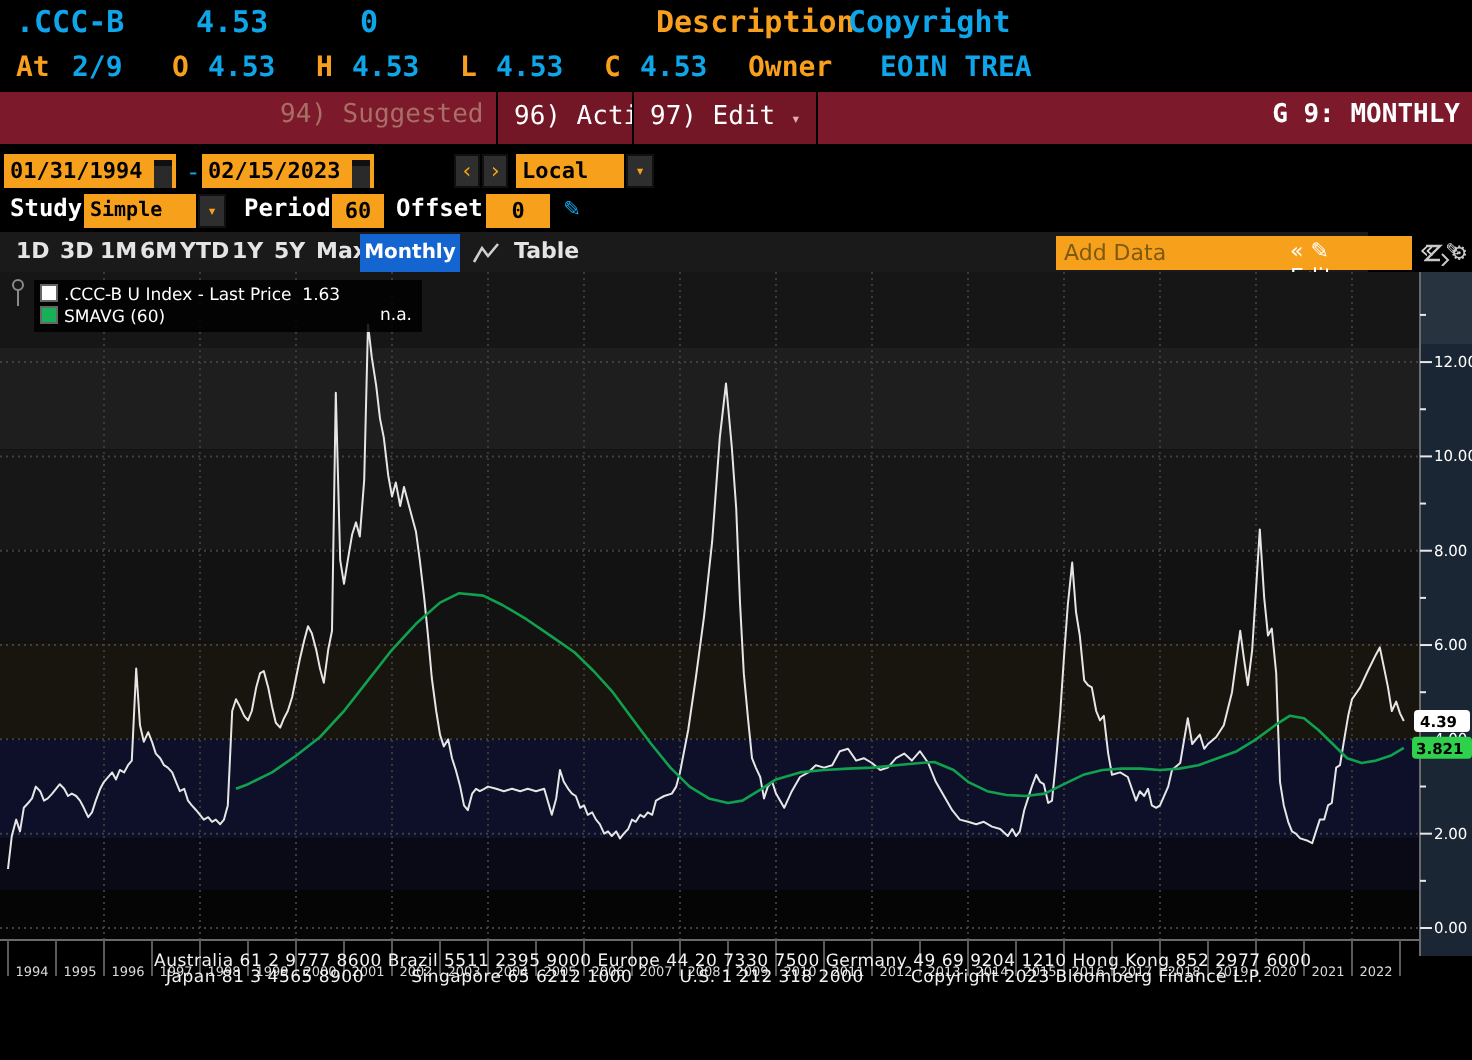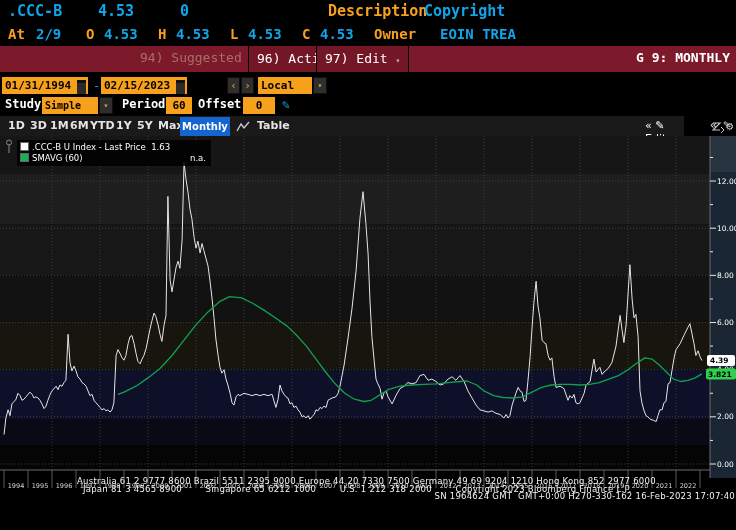--- a/index.html
+++ b/index.html
@@ -115,20 +115,21 @@
     <span class="abs w" style="left:282px;top:1px;font-size:13px;">✎</span>
   </div>
 
   <div class="abs toolbar">
     <span id="ranges"><span class="range" style="left: 8px;">1D</span><span class="range" style="left: 30px;">3D</span><span class="range" style="left: 50px;">1M</span><span class="range" style="left: 70px;">6M</span><span class="range" style="left: 90px;">YTD</span><span class="range" style="left: 116px;">1Y</span><span class="range" style="left: 137px;">5Y</span><span class="range" style="left: 158px;">Max</span></span>
     <div class="freqbtn"><span>Monthly</span> <span style="font-size:7px;">▼</span></div>
     <svg class="abs" style="left:236px;top:4px;" width="15" height="13">
         <polyline points="1,11 5,4 8,8 13,2" fill="none" stroke="#cfcfcf" stroke-width="1.3"></polyline>
       </svg>
     <span class="tbl">Table</span>
+    <div class="adddata">Add Data</div>
     <span class="tbico" style="left:710px;font-size:12px;">«</span>
     <span class="tbico" style="left:723px;font-size:11px;">✎</span>
     <span class="abs" style="left:645px;top:3px;color:#fff;font-size:11px;font-family:'DejaVu Sans',sans-serif;"><span>«</span> <span>✎</span> <span>Edit Chart</span></span>
     <svg class="abs" style="left:712px;top:4px;" width="13" height="13">
         <polyline points="1,3 8,3 1,10 8,10" fill="none" stroke="#c8c8c8" stroke-width="1.2"></polyline>
         <polyline points="9,7 12,10 9,13" fill="none" stroke="#c8c8c8" stroke-width="1"></polyline>
       </svg>
     <span class="abs" style="left:726px;top:3px;color:#c8c8c8;font-size:12px;">⚙</span>
   </div>
 
@@ -257,16 +258,15 @@
     <svg class="abs legpin" width="8" height="16">
         <circle cx="4" cy="3.5" r="2.5" fill="none" stroke="#8a8a8a"></circle>
         <line x1="4" y1="6" x2="4" y2="14" stroke="#8a8a8a"></line>
       </svg>
     <div class="legend">
       <div class="legrow"><span class="swatch" style="background:#fff;"></span><span>.CCC-B U Index - Last Price</span>&nbsp;&nbsp;<span>1.63</span></div>
       <div class="legrow"><span class="swatch" style="background:#17b056;"></span><span>SMAVG (60)</span><span class="legval">n.a.</span></div>
     </div>
     <div class="footer" style="left:77px;top:341px;">Australia 61 2 9777 8600 Brazil 5511 2395 9000 Europe 44 20 7330 7500 Germany 49 69 9204 1210 Hong Kong 852 2977 6000</div>
     <div class="footer" style="left:83px;top:349px;">Japan 81 3 4565 8900        Singapore 65 6212 1000        U.S. 1 212 318 2000        Copyright 2023 Bloomberg Finance L.P.</div>
-    <div class="footer" style="right:1px;top:356px;text-align:right;">SN 1964624 GMT  GMT+0:00 H270-330-162 16-Feb-2023 17:07:40</div>
   </div>
 
 </div>
 
 </body></html>

